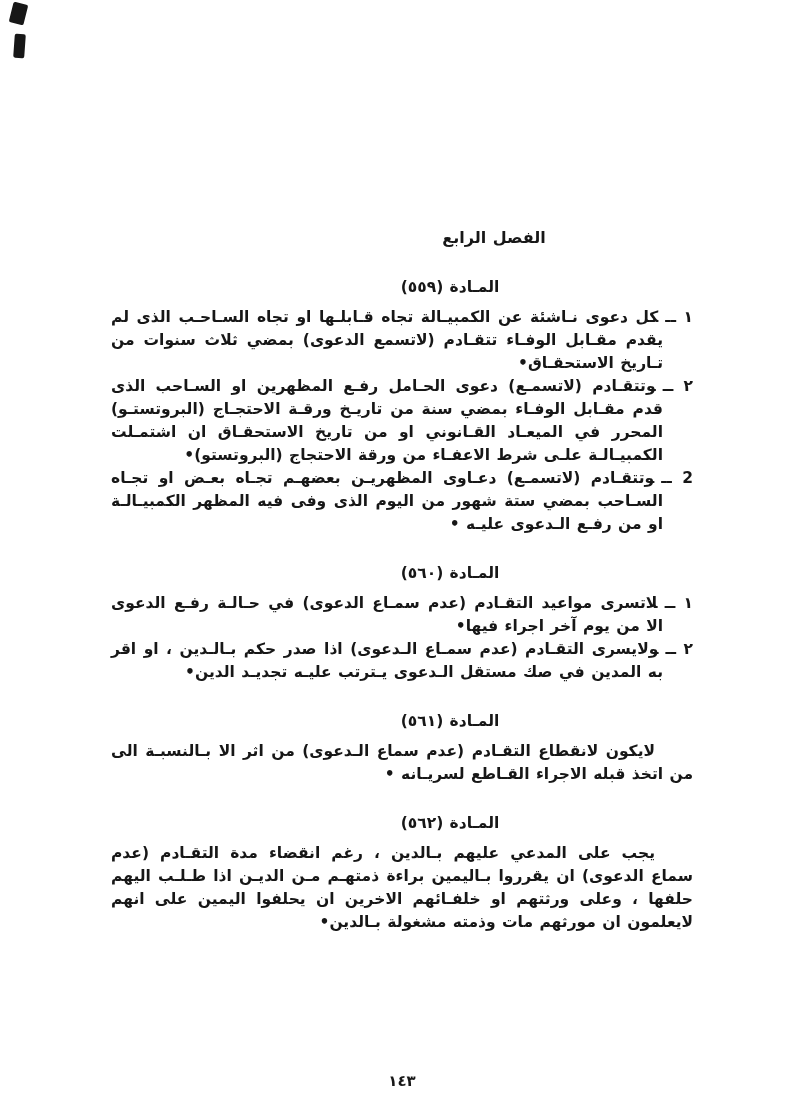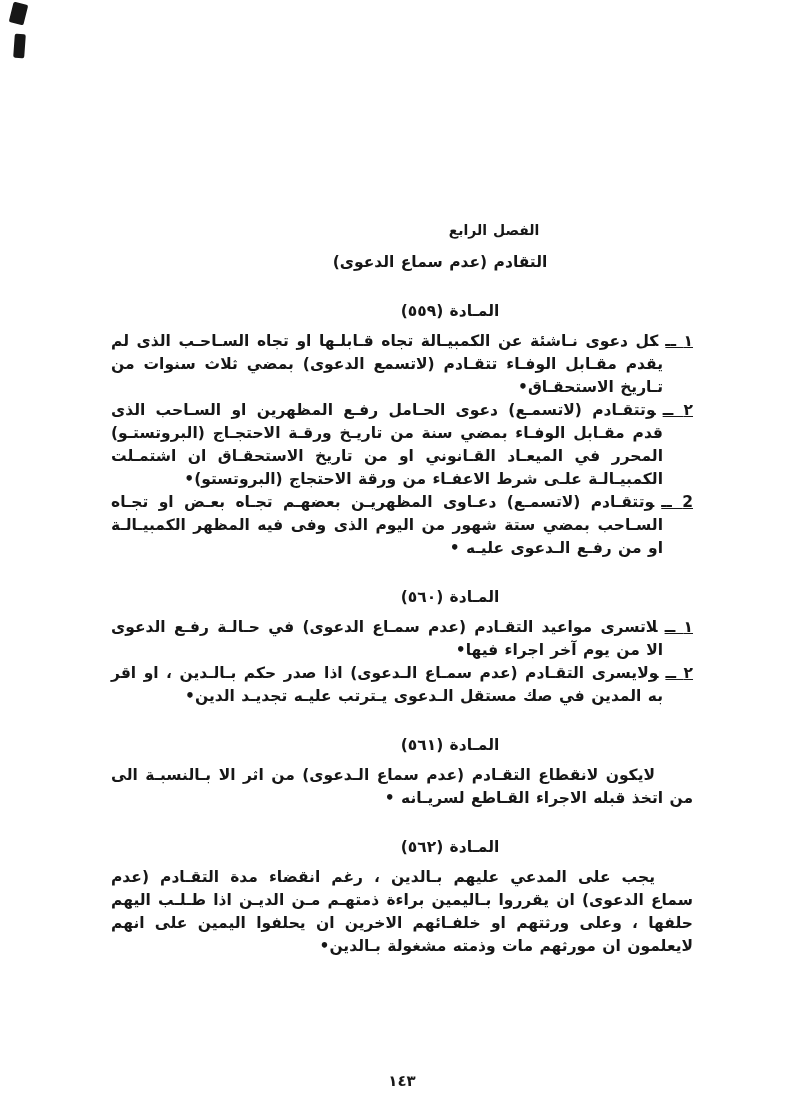--- a/index.html
+++ b/index.html
@@ -26,22 +26,22 @@
     top:210px; right:111px;
     width:582px;
     direction:rtl;
     color:var(--ink);
     font-weight:700;
     font-size:15.5px;
     line-height:23px;
     word-spacing:1px;
   }
   .title {
-    margin:8px;
-    font-size:14px; font-weight:700;
+    margin:16px;
+    font-size:16px; font-weight:700;
     text-align:center;
     transform:translateX(92px);
     line-height:24px;
   }
   .subtitle {
     margin:2px 0 0 0;
     font-size:15.5px; font-weight:700;
     text-align:center;
     transform:translateX(38px);
     line-height:24px;
@@ -51,21 +51,21 @@
     font-size:15.5px; font-weight:700;
     text-align:center;
     transform:translateX(48px);
     line-height:23px;
   }
   .item {
     text-align:justify;
     padding-right:30px;
     text-indent:-30px;
   }
-  .num { margin-inline-end:7px; white-space:nowrap;text-decoration:underline; }
+  .num { margin-inline-end:7px; white-space:nowrap; }
   .para {
     text-align:justify;
     text-indent:38px;
     margin:0;
   }
   .pagenum {
     position:absolute;
     top:1071px; left:0; width:100%;
     text-align:center;
     color:var(--ink);
@@ -77,21 +77,20 @@
 <body>
 
 <div class="page">
 
   <div class="artifact a1"></div>
   <div class="artifact a2"></div>
 
   <main class="content" dir="rtl" lang="ar">
 
     <h1 class="title">الفصل الرابع</h1>
-    <h2 class="subtitle">التقادم (عدم سماع الدعوى)</h2>
 
     <section class="article">
       <h3 class="heading">المـادة (٥٥٩)</h3>
       <div class="item">
         <span class="num">١ ــ</span><span class="txt">كل دعوى نـاشئة عن الكمبيـالة تجاه قـابلـها او تجاه السـاحـب الذى لم يقدم مقـابل الوفـاء تتقـادم (لاتسمع الدعوى) بمضي ثلاث سنوات من تـاريخ الاستحقـاق•</span>
       </div>
       <div class="item">
         <span class="num">٢ ــ</span><span class="txt">وتتقـادم (لاتسمـع) دعوى الحـامل رفـع المظهرين او السـاحب الذى قدم مقـابل الوفـاء بمضي سنة من تاريـخ ورقـة الاحتجـاج (البروتستـو) المحرر في الميعـاد القـانوني او من تاريخ الاستحقـاق ان اشتمـلت الكمبيـالـة علـى شرط الاعفـاء من ورقة الاحتجاج (البروتستو)•</span>
       </div>
       <div class="item">

